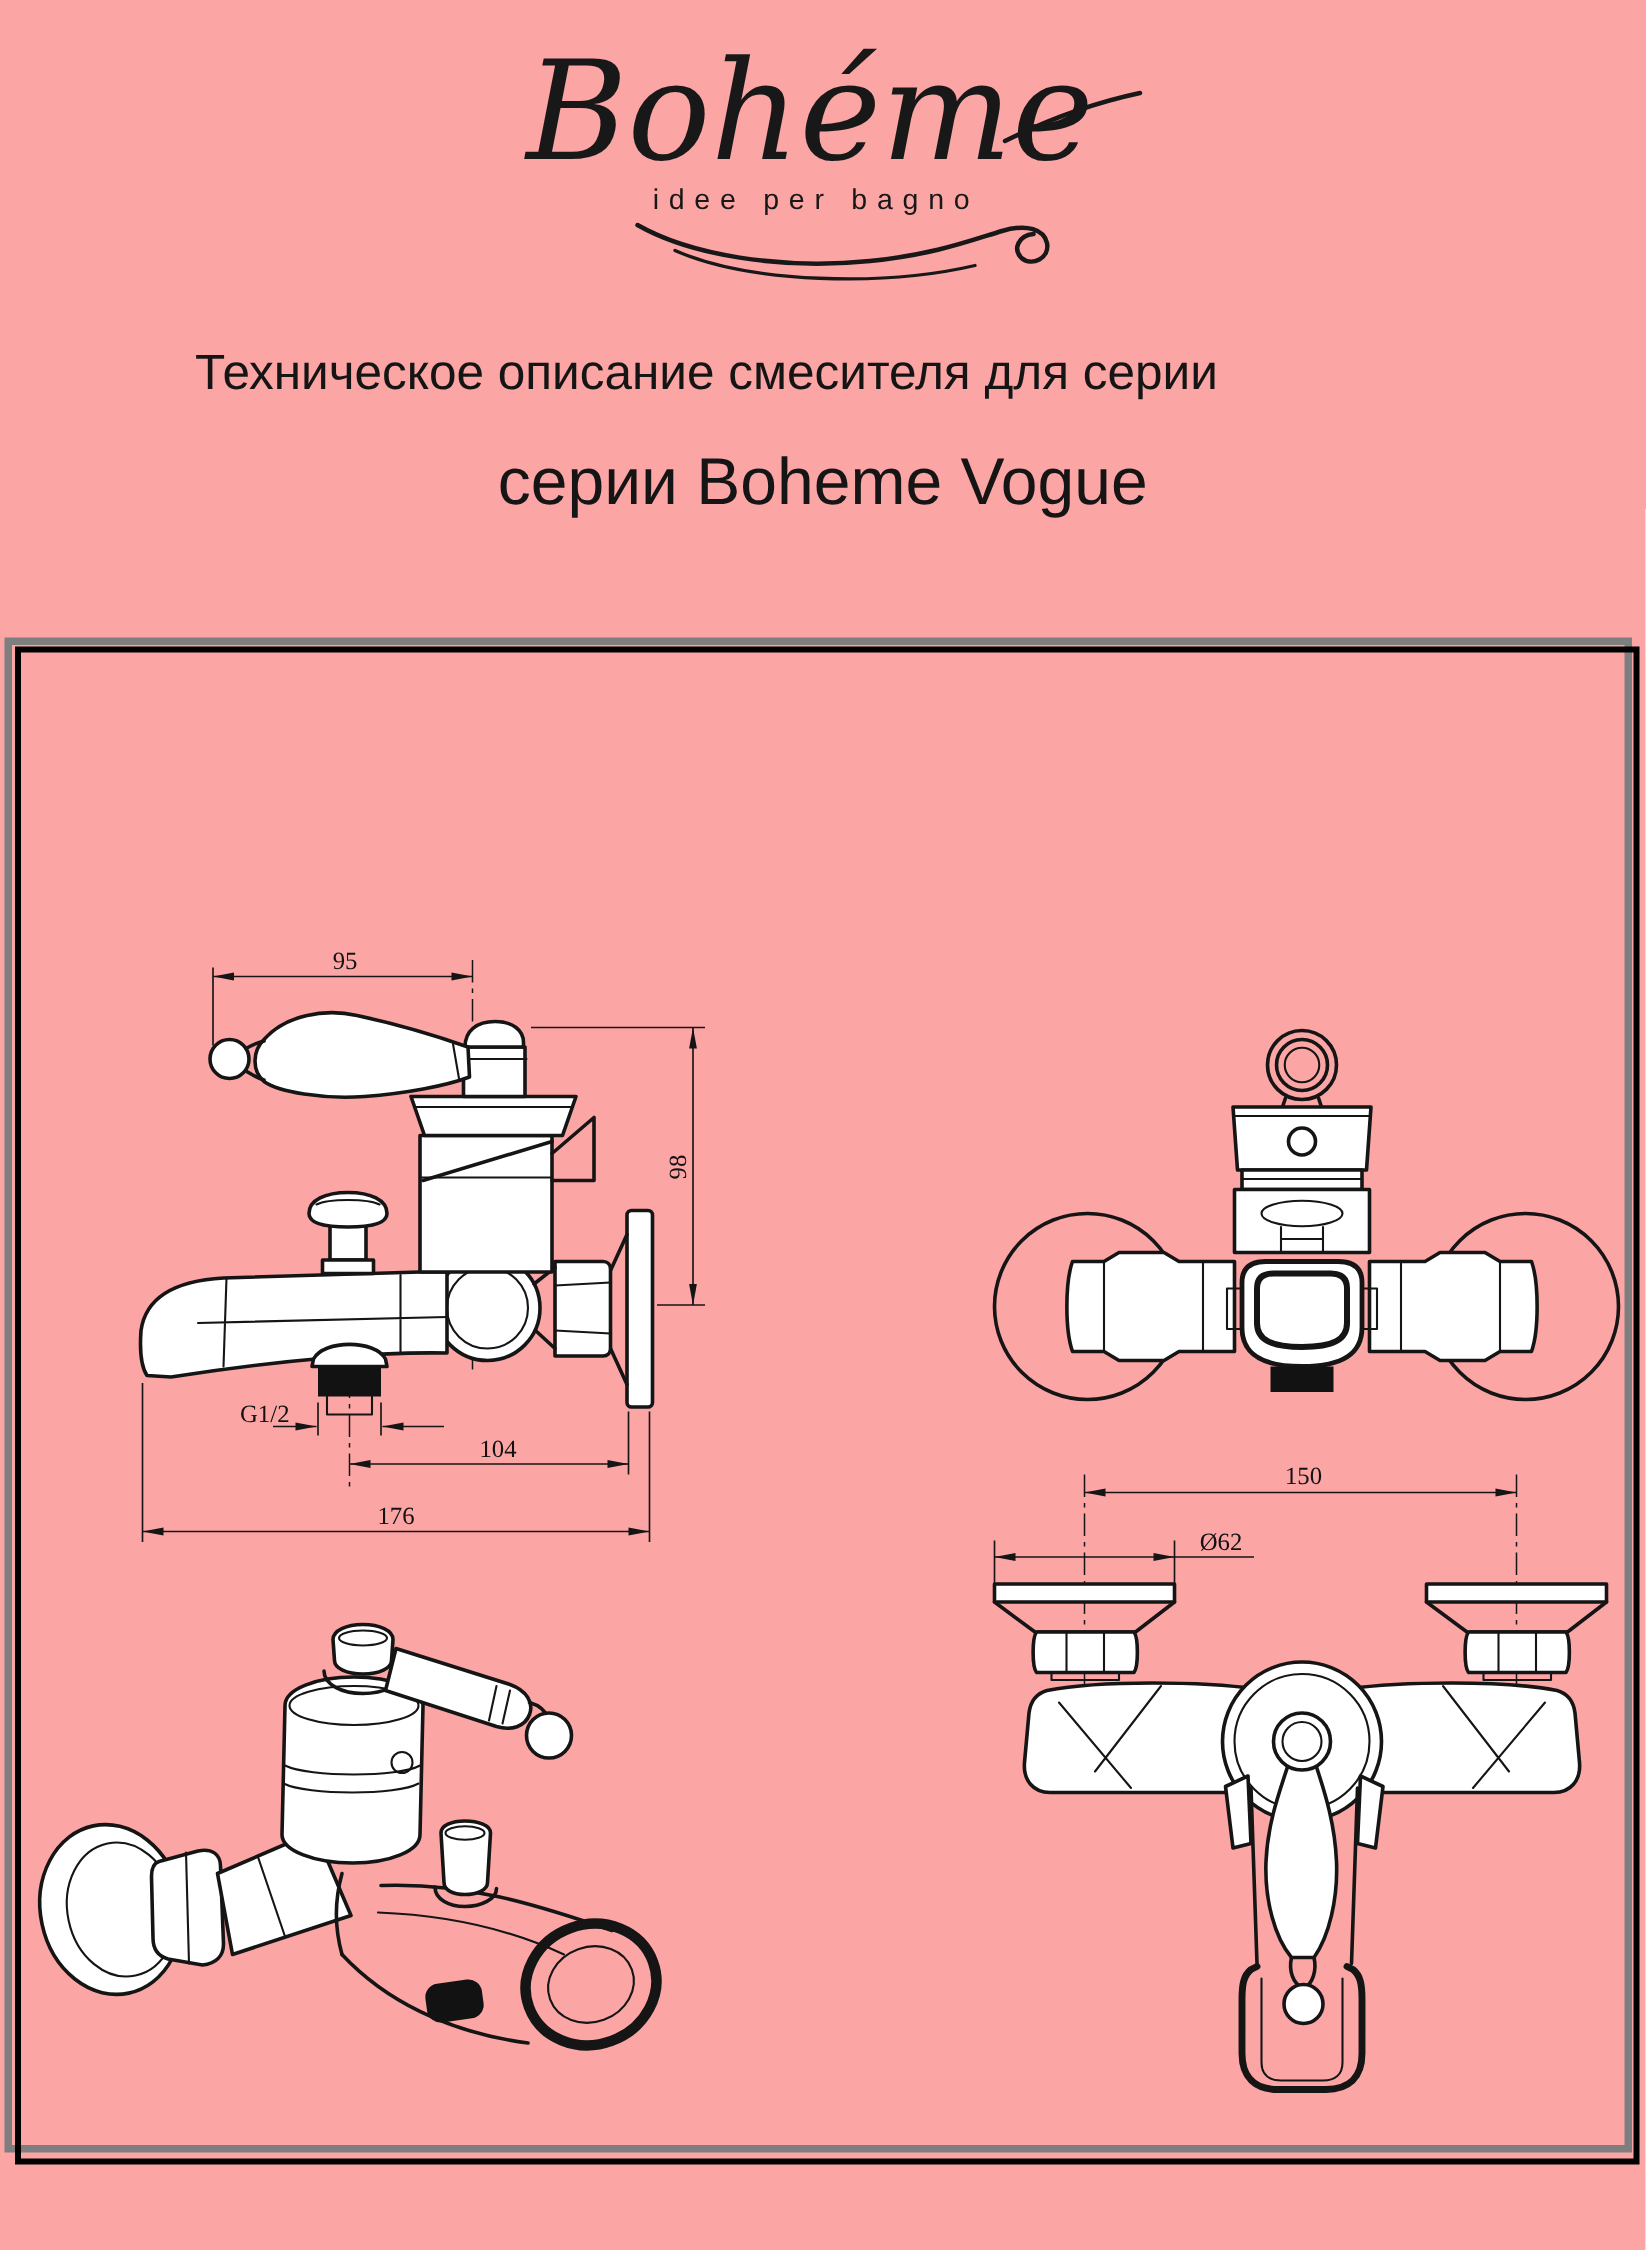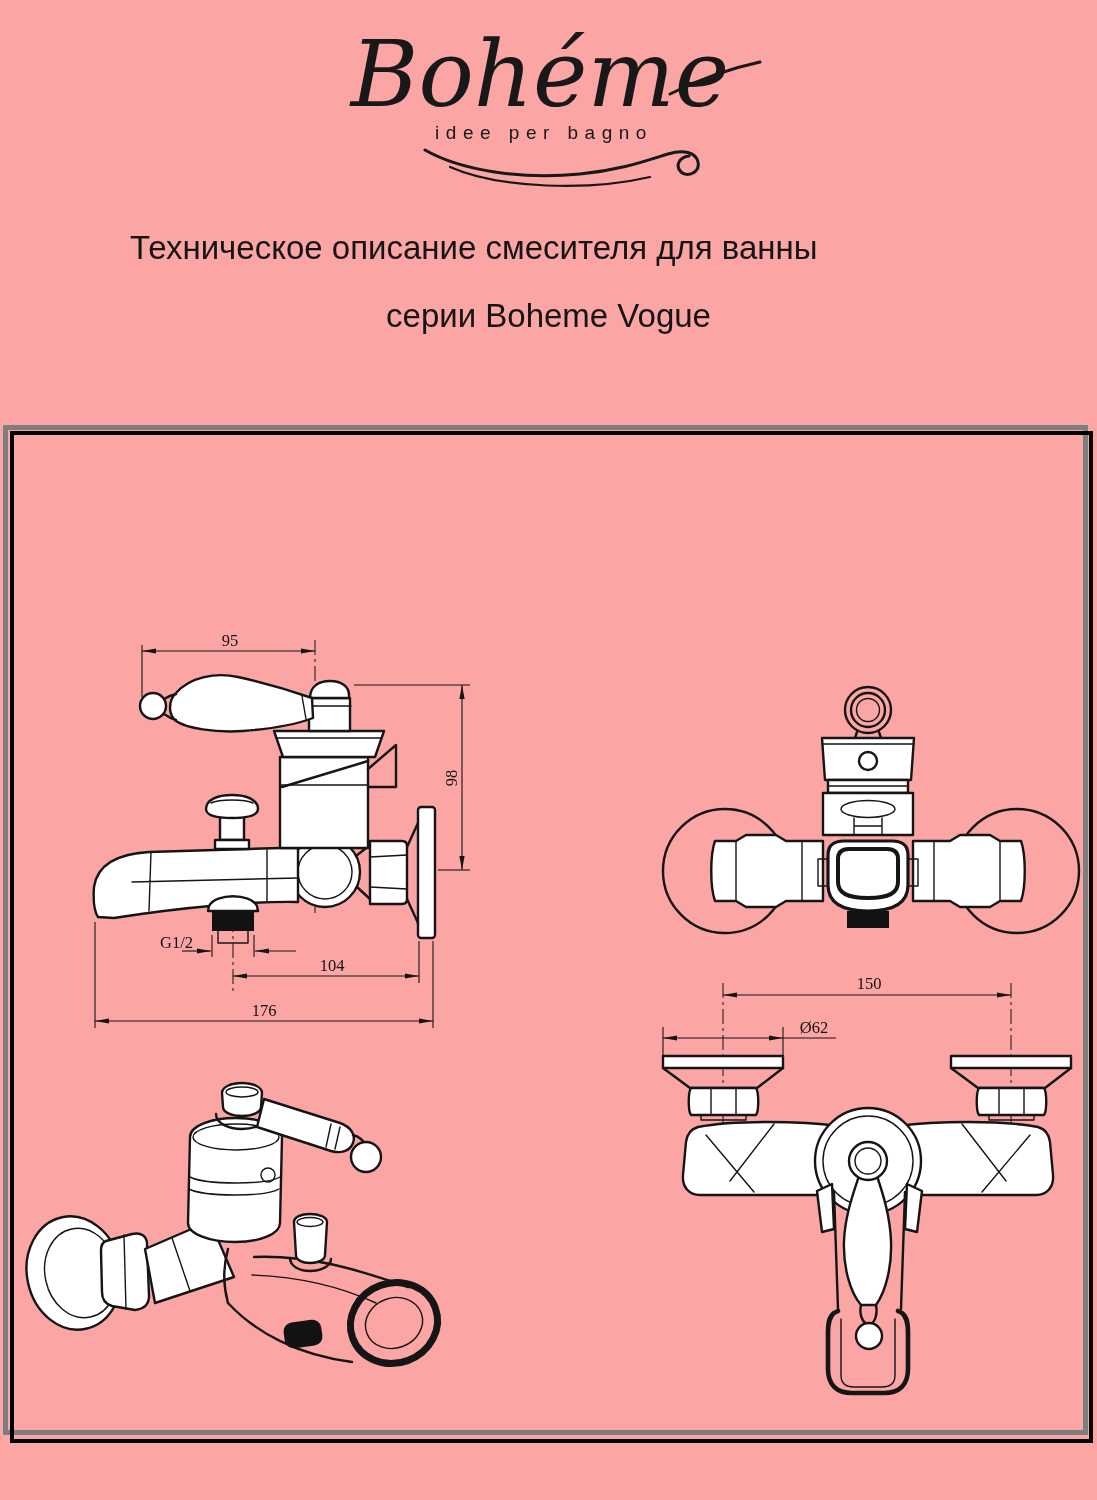--- a/index.html
+++ b/index.html
@@ -7,21 +7,21 @@
           font-family:"Liberation Sans", sans-serif; }
 
   
   .logo-svg { position:absolute; left:292px; top:4px; width:530px; height:188px; }
   .brand   { font-family:"DejaVu Serif", serif; font-style:italic; font-size:92px; fill:#181818; }
   .tagline { font-family:"Liberation Sans", sans-serif; font-size:19px; letter-spacing:6.5px; fill:#181818; }
   .flour   { fill:none; stroke:#181818; stroke-width:3; stroke-linecap:round; }
 
   
   .title1 { position:absolute; left:130px; top:229px; font-size:33px; color:#151515; }
-  .title2 { position:absolute; left:0; top:297px; width:1097px; text-align:center; font-size:33px; color:#151515; }
+  .title2 { position:absolute; left:0; top:297px; width:1097px; text-align:center; font-size:44px; color:#151515; }
 
   
   .frame-gray  { position:absolute; left:3px;  top:425px; width:1085px; height:1010px;
                  border:5px solid #7e7e7e; box-sizing:border-box; }
   .frame-black { position:absolute; left:10px; top:431px; width:1083px; height:1012px;
                  border:4px solid #000; box-sizing:border-box; }
   .drawings { position:absolute; left:14px; top:435px; width:1075px; height:1004px; }
 
   
   .ol    { fill:none; stroke:#151515; stroke-width:2.4; stroke-linejoin:round; stroke-linecap:round; }
@@ -41,21 +41,21 @@
   <svg class="logo-svg" viewBox="0 0 530 188">
     <text class="brand" x="248" y="102" text-anchor="middle">Bohéme</text>
     <g>
       <path class="flour" d="M378,90 C408,75 440,64 468,58"></path>
       <path class="flour" d="M133,146 C168,166 228,176 288,170 C330,166 356,156 376,150 C393,145 404,149 406,158 C408,168 396,174 389,168 C383,162 387,153 397,152"></path>
       <path class="flour" style="stroke-width:2.2" d="M158,163 C208,185 298,187 358,173"></path>
     </g>
     <text class="tagline" x="252" y="135" text-anchor="middle">idee per bagno</text>
   </svg>
 
-  <div class="title1">Техническое описание смесителя для ванны</div>
+  <div class="title1">Техническое описание смесителя для серии</div>
   <div class="title2">серии Boheme Vogue</div>
 
   <div class="frame-gray"></div>
   <div class="frame-black"></div>
 
   <svg class="drawings" viewBox="0 0 1075 1004">
     <defs>
       <marker id="ar" markerWidth="16" markerHeight="10" refX="15" refY="5" orient="auto-start-reverse" markerUnits="userSpaceOnUse">
         <path d="M1,2.4 L15,5 L1,7.6 Z" fill="#151515"></path>
       </marker>

